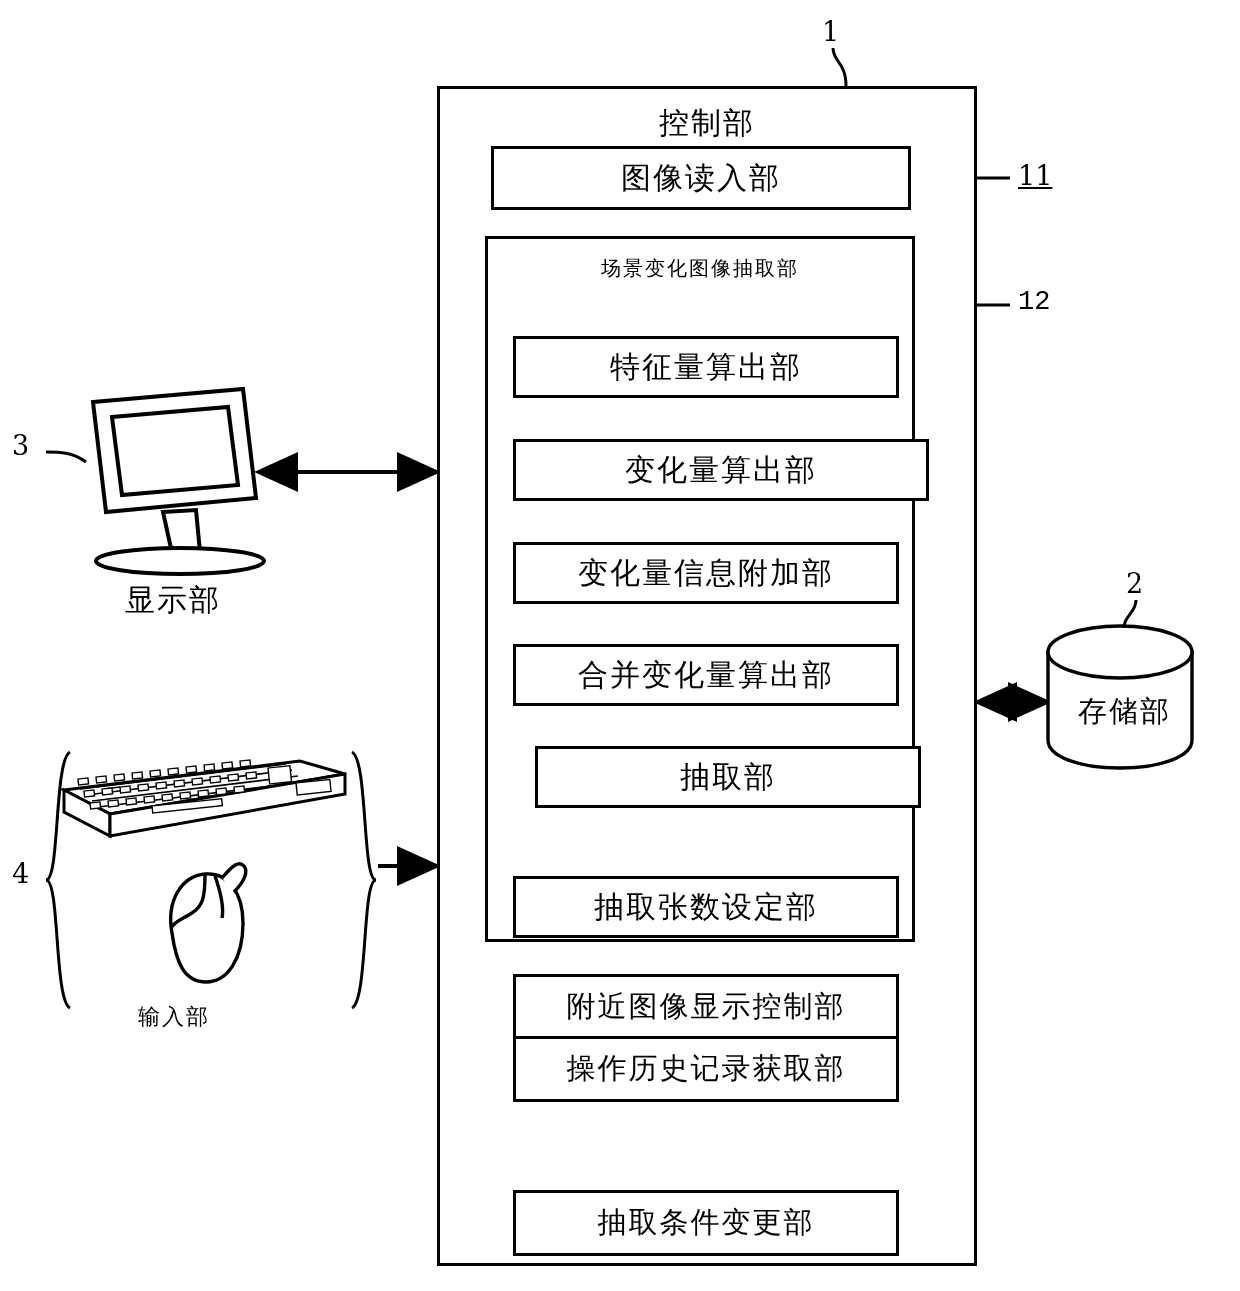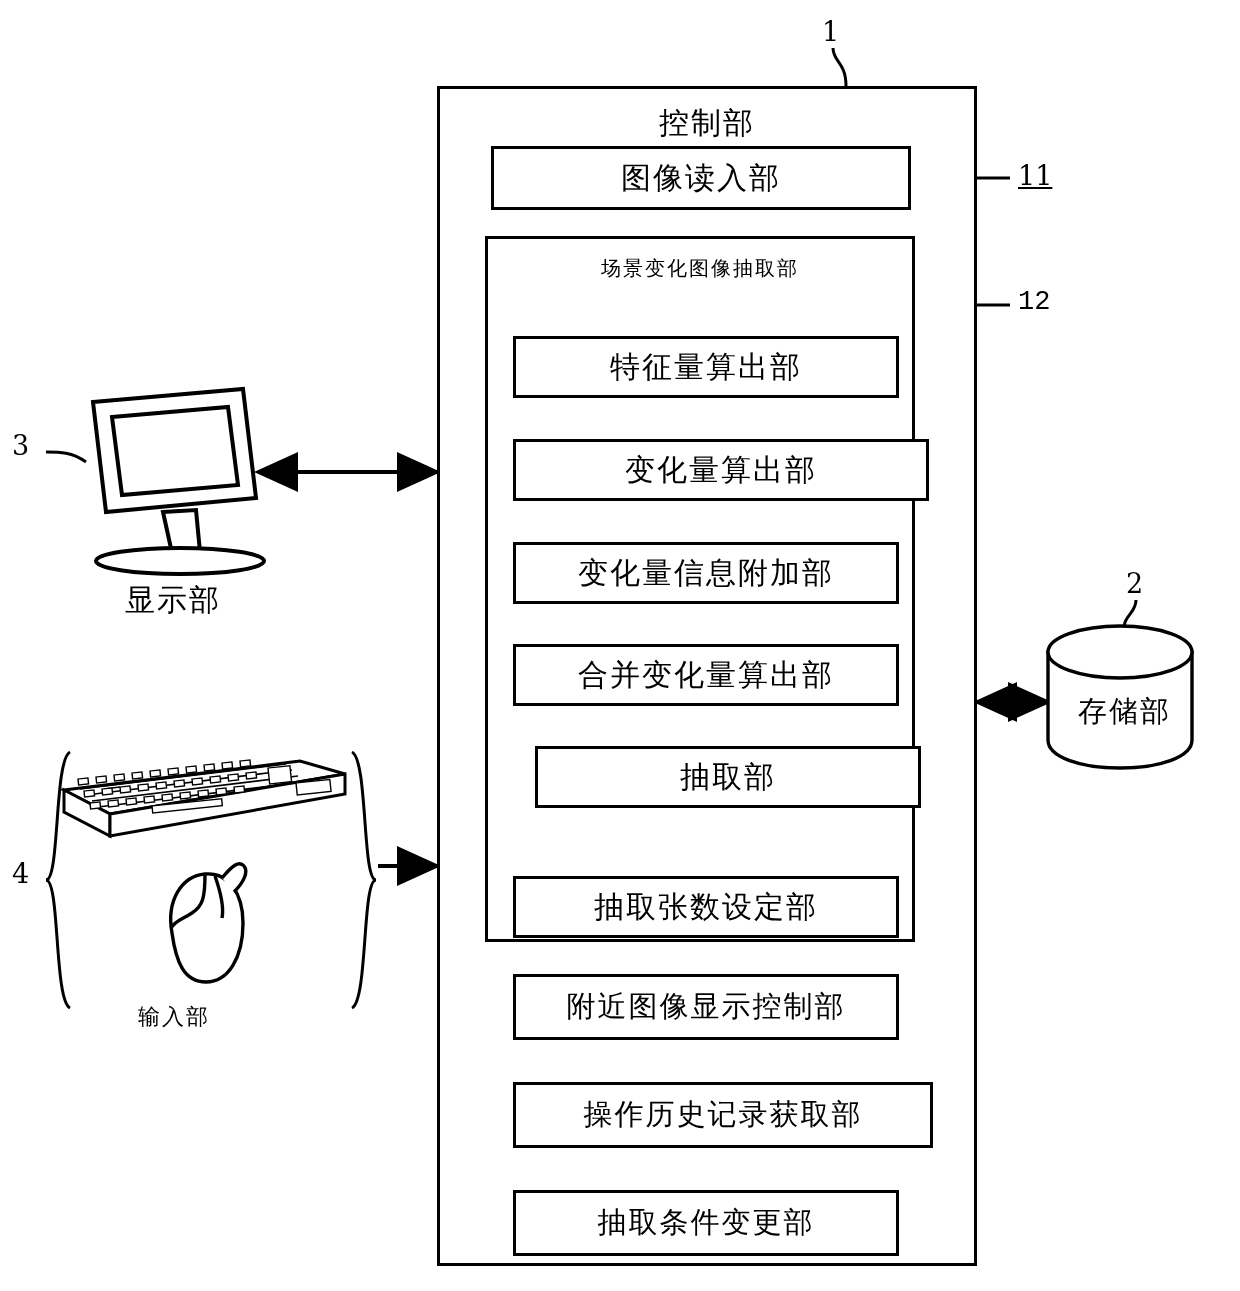--- a/index.html
+++ b/index.html
@@ -237,21 +237,21 @@
   <div class="box" style="left:535px; top:746px; width:386px; height:62px;">
     <span class="cjk unit-label">抽取部</span>
   </div>
   <div class="box" style="left:513px; top:876px; width:386px; height:62px;">
     <span class="cjk unit-label">抽取张数设定部</span>
   </div>
 
   <div class="box" style="left:513px; top:974px; width:386px; height:66px;">
     <span class="cjk small-unit-label">附近图像显示控制部</span>
   </div>
-  <div class="box" style="left:513px; top:1082px; width:420px; height:66px;">
+  <div class="box" style="left:513px; top:1036px; width:386px; height:66px;">
     <span class="cjk small-unit-label">操作历史记录获取部</span>
   </div>
   <div class="box" style="left:513px; top:1190px; width:386px; height:66px;">
     <span class="cjk small-unit-label">抽取条件变更部</span>
   </div>
 
   <svg class="overlay" viewBox="0 0 1240 1291">
     <g stroke="#000" stroke-width="3.4" fill="#fff">
       <path d="M1048,652 L1048,740 C1048,757 1080,768 1120,768 C1160,768 1192,757 1192,740 L1192,652 Z"></path>
       <ellipse cx="1120" cy="652" rx="72" ry="26"></ellipse>

